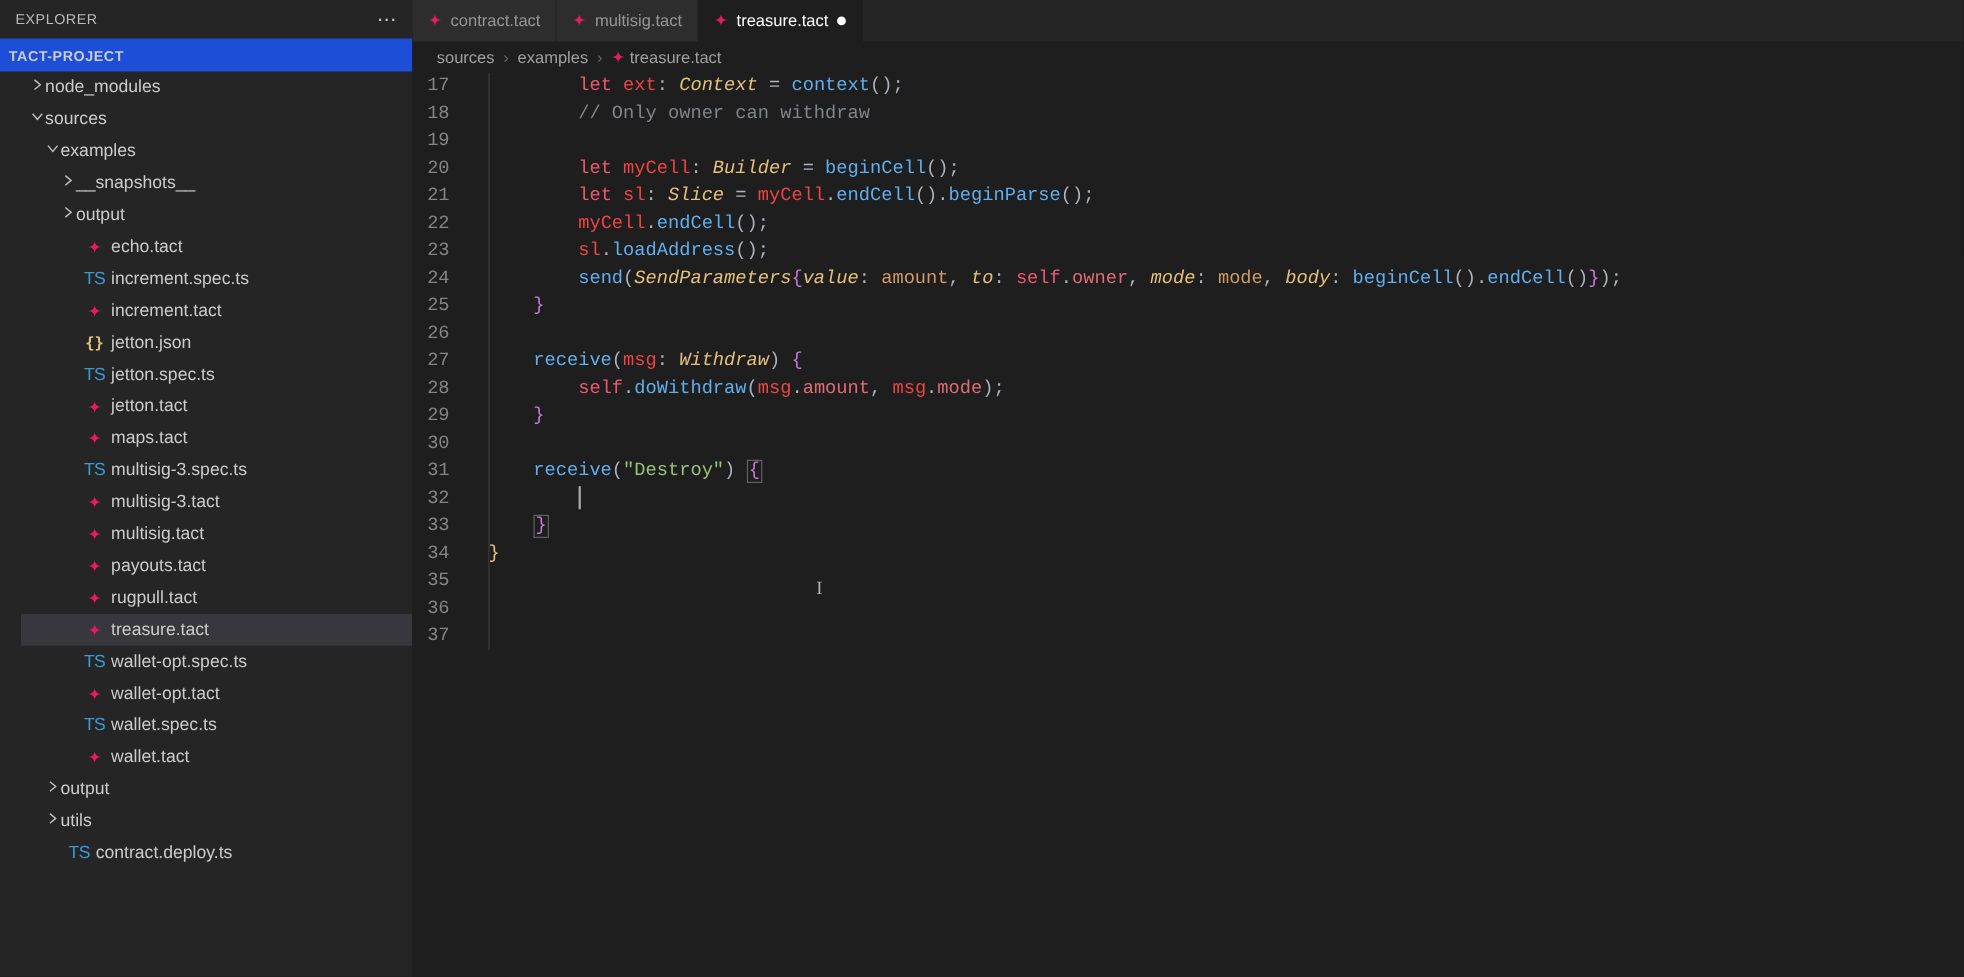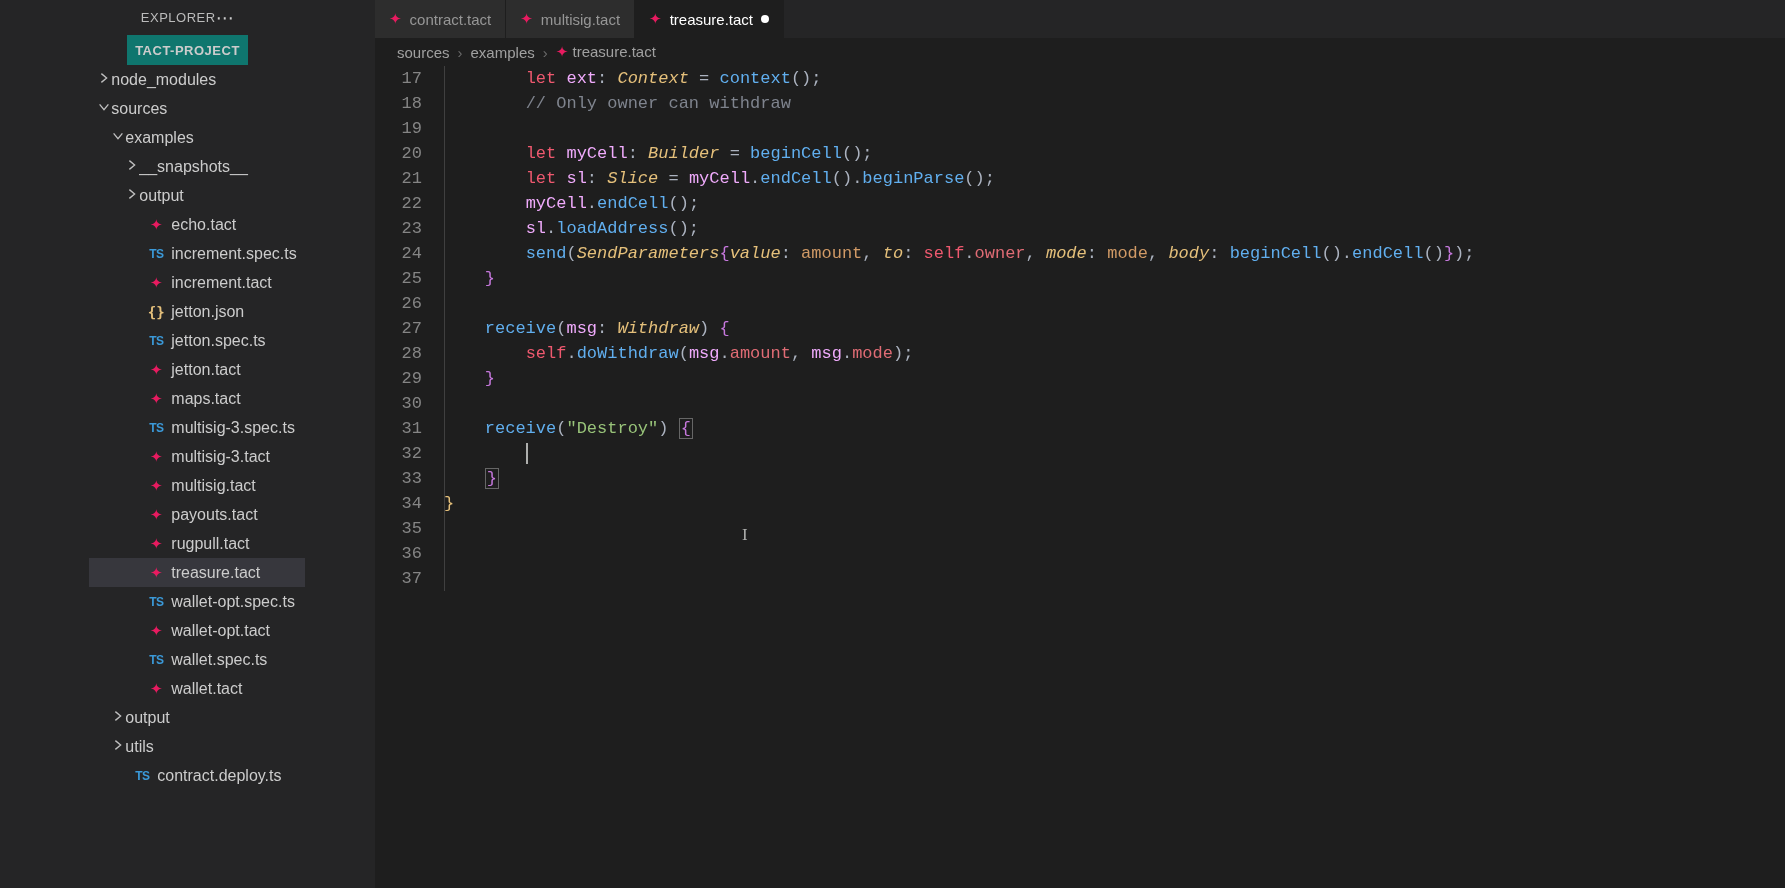--- a/index.html
+++ b/index.html
@@ -13,21 +13,20 @@
   display: flex;
 }
 
 
 .sidebar {
   width: 375px;
   background: #252526;
   display: flex;
   flex-direction: column;
   overflow: hidden;
-  align-items: center;
 }
 .sidebar-header {
   height: 35px;
   padding: 0 14px;
   display: flex;
   align-items: center;
   justify-content: space-between;
   font-size: 13px;
   letter-spacing: 0.5px;
   color: #bbbbbb;
@@ -36,21 +35,21 @@
 .sidebar-more { font-size: 18px; color: #cccccc; cursor: pointer; }
 
 .project-section {
   height: 30px;
   padding: 0 8px;
   display: flex;
   align-items: center;
   font-size: 13px;
   font-weight: 700;
   letter-spacing: 0.5px;
-  background: #0f766e;
+  background: #1d4ed8;
 }
 .tree {
   flex: 1;
   overflow-y: auto;
   font-size: 16px;
   margin-left: 19px;
 }
 .tree-row {
   height: 29px;
   display: flex;
@@ -133,42 +132,42 @@
   background: #1e1e1e;
   position: relative;
 }
 .gutter {
   width: 65px;
   text-align: right;
   padding-right: 18px;
   color: #858585;
   user-select: none;
 }
-.gutter div { height: 25px; }
+.gutter div { height: 25px; text-align: center; }
 .code {
   flex: 1;
   position: relative;
   padding-left: 4px;
 }
 .code-line {
   height: 25px;
   white-space: pre;
 }
 .indent-guide {
   position: absolute;
   top: 0;
   width: 1px;
   background: #404040;
 }
 
 
 .tk-kw { color: #ef596f; }
 .tk-type { color: #e5c07b; font-style: italic; }
 .tk-func { color: #61afef; }
-.tk-var { color: #f0abfc; }
+.tk-var { color: #ef4444; }
 .tk-prop { color: #e06c75; }
 .tk-plain { color: #abb2bf; }
 .tk-str { color: #98c379; }
 .tk-comment { color: #7f848e; }
 .tk-param { color: #e5c07b; font-style: italic; }
 .tk-amt { color: #d19a66; }
 .tk-curly { color: #c678dd; }
 .tk-curly-y { color: #e5c07b; }
 
 .cursor-caret {
@@ -183,22 +182,22 @@
   left:302px;
   top:456px;
   color:#aeafad;
   font-family: serif;
 }
 
 
 .chevron svg { width: 14px; height: 14px; }
 .ts-icon {
   display:inline-block;
-  font-size:12px;
-  font-weight:700;
+  font-size:16px;
+  font-weight:400;
   color:#3b99d8;
   letter-spacing:-0.5px;
 }
 .json-icon {
   color:#e5c07b;
   font-family: monospace;
   font-size:14px;
   font-weight:bold;
 }
 </style>

